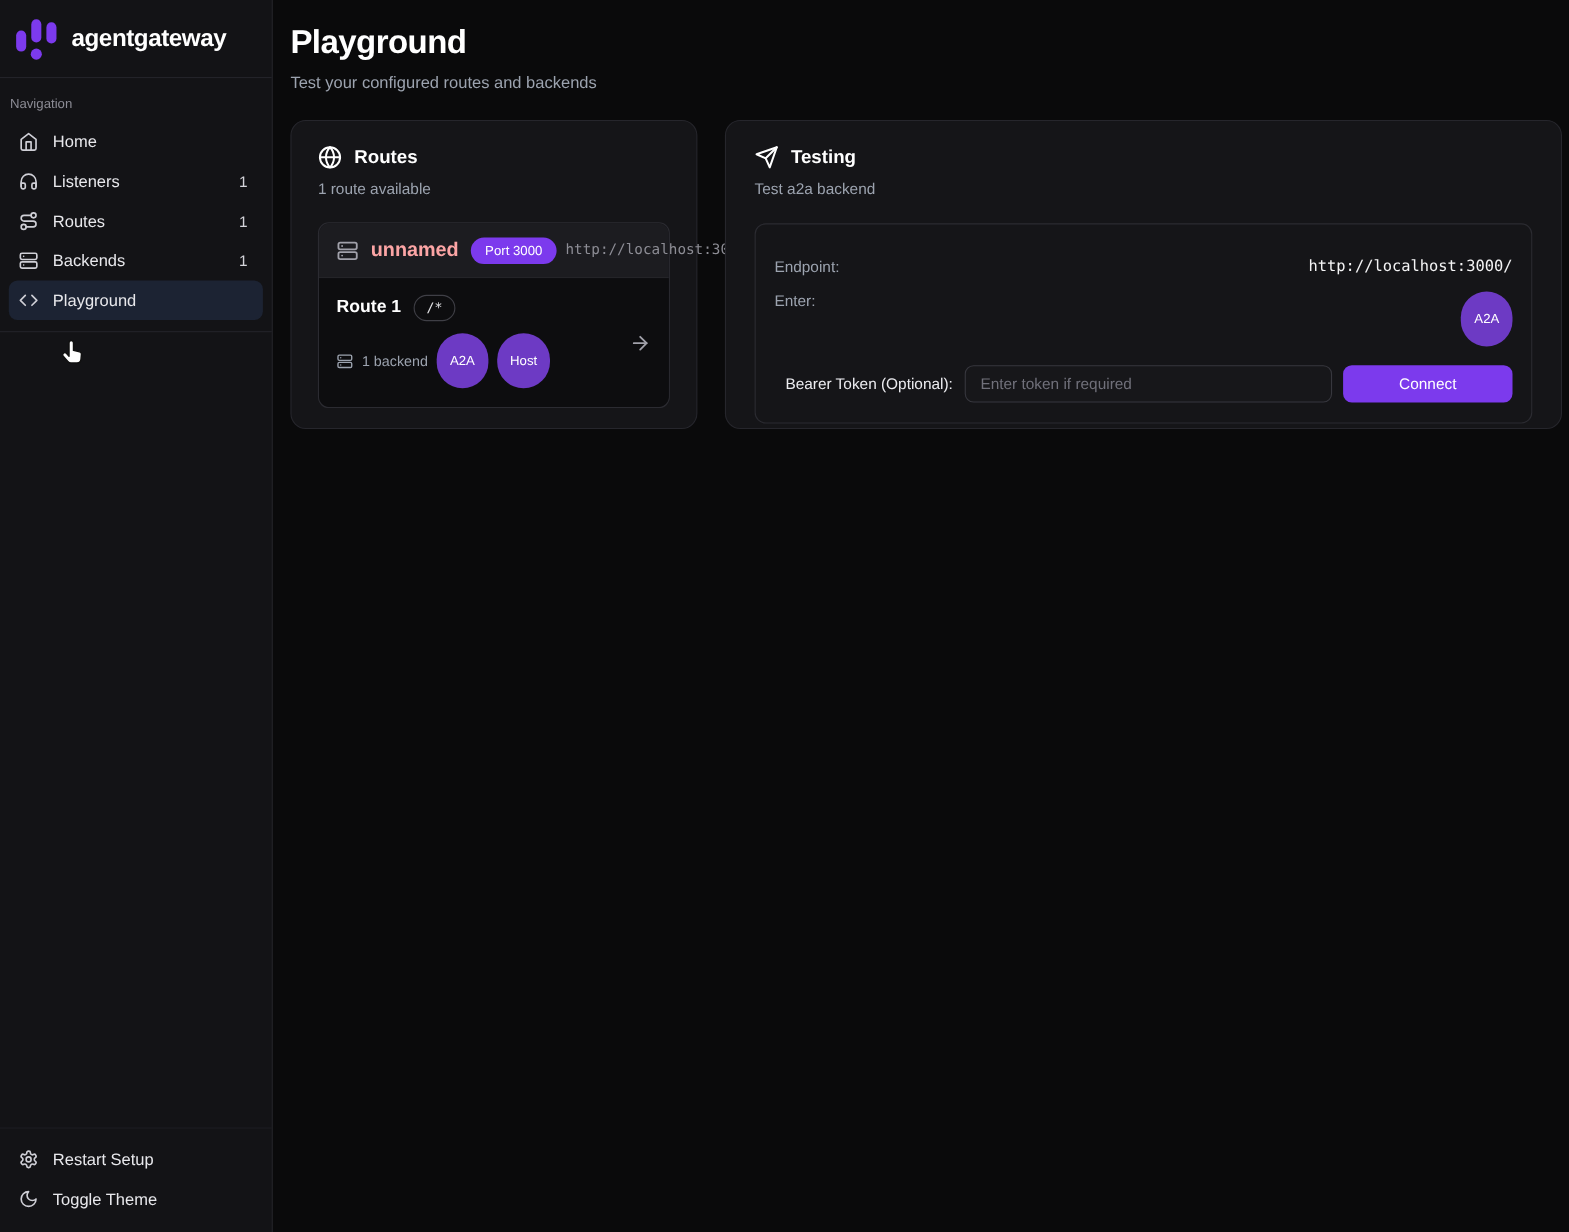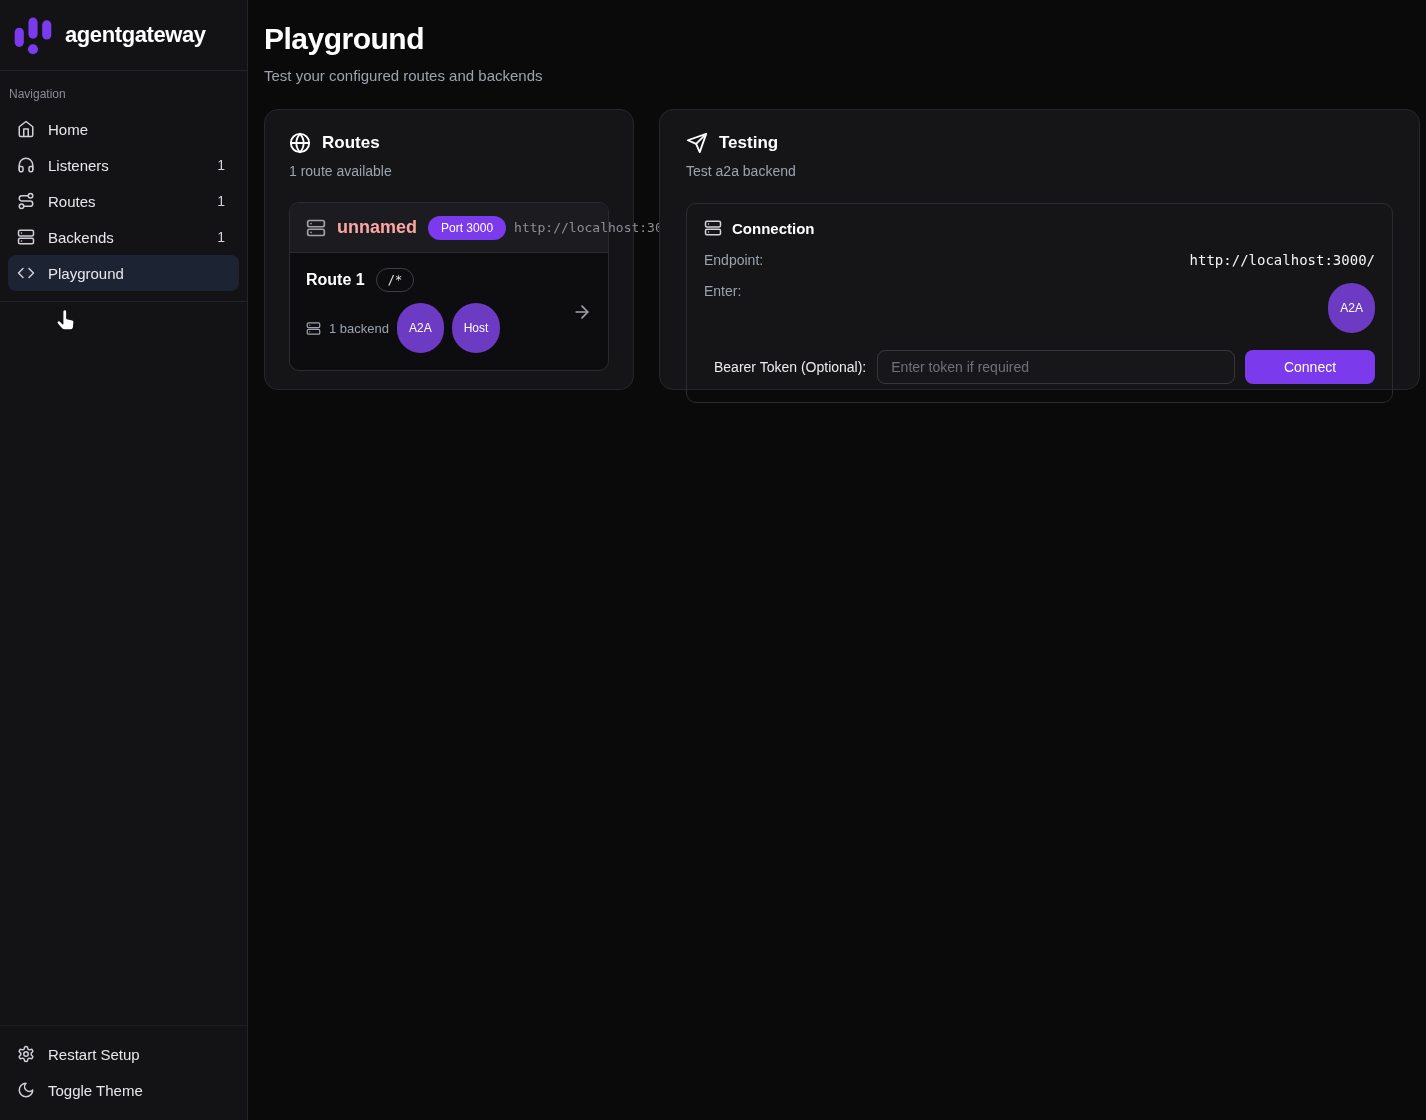--- a/index.html
+++ b/index.html
@@ -108,21 +108,21 @@
   .bearer-label { color:#ececf0; font-size:14px; font-weight:500; white-space:nowrap; margin-right:1px;margin-left:10px; }
   .token-input {
     flex:1; height:34px;
     background:#17171a; border:1px solid #37373e; border-radius:8px;
     color:#e4e4e7; padding:0 13px; font-size:14px;
     font-family:"Liberation Sans", sans-serif;
     outline:none;
   }
   .token-input::placeholder { color:#70707a; }
   .connect-btn {
-    width:130px; height:34px; margin-left:0;
+    width:154px; height:34px; margin-left:0;
     background:#7c3aed; border:none; border-radius:8px;
     color:#fff; font-size:14px; font-weight:500;
     font-family:"Liberation Sans", sans-serif;
     cursor:pointer;
   }
 
   
   .mouse-cursor { position:absolute; left:53px; top:307px; z-index:10; pointer-events:none; }
 </style>
 </head>
@@ -288,30 +288,20 @@
           <svg width="22" height="22" viewBox="0 0 24 24" fill="none" stroke="currentColor" stroke-width="2" stroke-linecap="round" stroke-linejoin="round">
               <path d="M22 2 11 13"></path>
               <path d="M22 2 15 22l-4-9-9-4z"></path>
             </svg>
         </span>
         <span class="card-title">Testing</span>
       </div>
       <div class="card-subtitle">Test a2a backend</div>
 
       <div class="connection-panel">
-        <div class="conn-title-row">
-          <span class="cnicon">
-            <svg width="18" height="18" viewBox="0 0 24 24" fill="none" stroke="currentColor" stroke-width="2" stroke-linecap="round" stroke-linejoin="round">
-                <rect x="2" y="3" width="20" height="7.5" rx="2"></rect>
-                <rect x="2" y="13.5" width="20" height="7.5" rx="2"></rect>
-                <path d="M6 6.75h.01M6 17.25h.01"></path>
-              </svg>
-          </span>
-          <span class="conn-title">Connection</span>
-        </div>
 
         <div class="conn-row">
           <span class="conn-label">Endpoint:</span>
           <span class="endpoint-value">http://localhost:3000/</span>
         </div>
 
         <div class="conn-row">
           <span class="conn-label">Enter:</span>
           <span class="pill pill-purple">A2A</span>
         </div>

